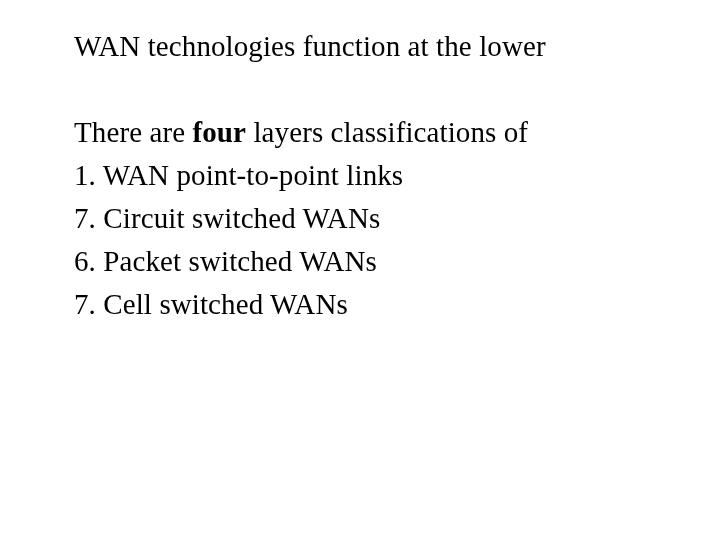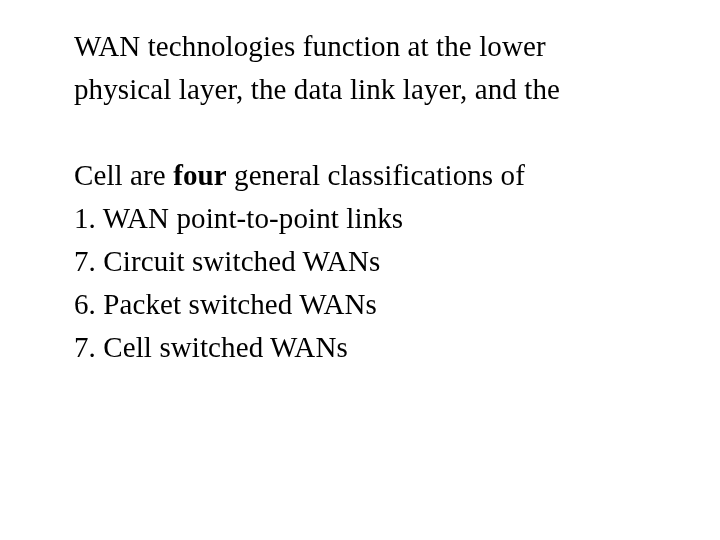--- a/index.html
+++ b/index.html
@@ -62,27 +62,26 @@
 </style>
 </head>
 <body>
 
 <div id="slide">
 
   <div id="body-text">
 
     <div class="para">
       <span class="line">WAN technologies function at the lower</span>
-      <span class="line">physical layer, the data link layer, and the</span>
     </div>
 
     <span class="spacer-line"></span>
 
     <div class="para">
-      <span class="line"><span>Cell are </span><span class="bold">four</span><span> general classifications of</span></span>
+      <span class="line"><span>There are </span><span class="bold">four</span><span> layers classifications of</span></span>
       <span class="list-item">1. WAN point-to-point links</span>
       <span class="list-item">7. Circuit switched WANs</span>
       <span class="list-item">6. Packet switched WANs</span>
       <span class="list-item">7. Cell switched WANs</span>
     </div>
 
   </div>
 
 </div>
 

